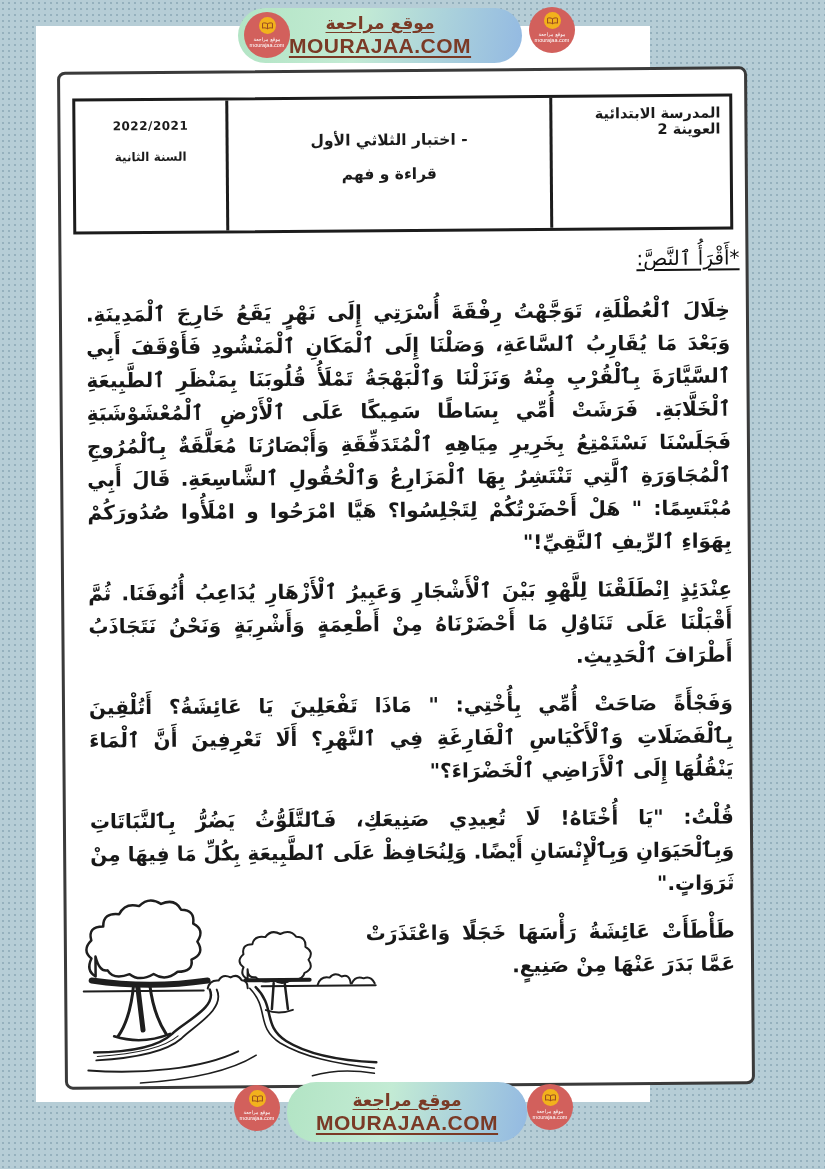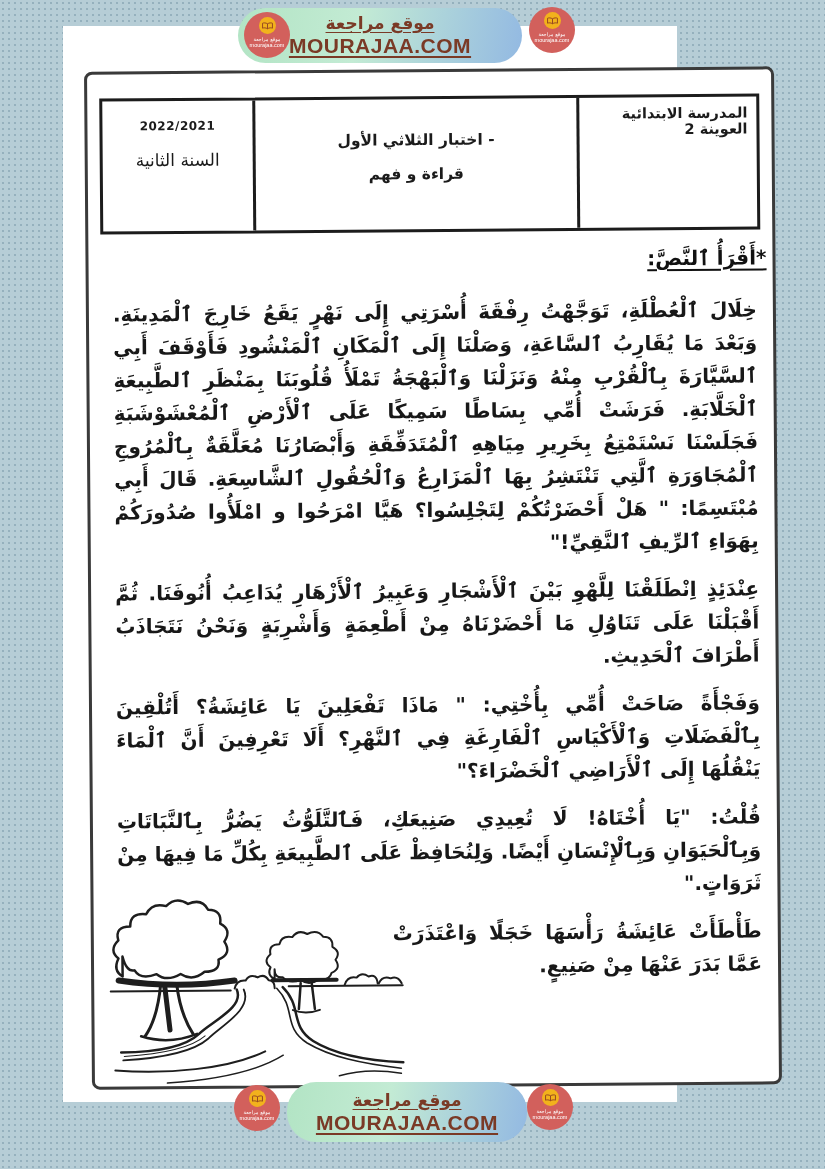--- a/index.html
+++ b/index.html
@@ -8,43 +8,42 @@
     position:relative; width:825px; height:1169px; overflow:hidden;
     background-color:#b6cdd6;
     background-image: radial-gradient(rgba(122,154,168,.55) 1px, rgba(0,0,0,0) 1.1px);
     background-size:6px 6px;
     font-family:"DejaVu Sans", sans-serif;
   }
   
   .paper {
     position:absolute; left:36px; top:26px; width:614px; height:1076px;
     background:#ffffff;
-    margin-left:27px;
   }
   .doc {
     position:absolute; left:25px; top:43px; width:690px; height:1018px;
     border:3px solid #3a3a3a; border-radius:8px; background:#fff;
     transform:rotate(-0.45deg);
   }
   
   .htable {
     position:absolute; right:12px; top:24px; width:660px; height:136px;
     direction:rtl; display:grid; grid-template-columns:180px 1fr 150px;
     border:3px solid #1c1c1c; background:#fff;
   }
   .hcell { padding:6px 9px; color:#1b1b1b; }
   .hcell.school { border-inline-end:3px solid #1c1c1c; font-size:14.5px; font-weight:bold; text-align:right; padding-top:8px; }
   .hcell.exam { border-inline-end:3px solid #1c1c1c; display:flex; flex-direction:column; align-items:center; justify-content:flex-start; padding-top:32px; gap:16px; font-weight:bold; font-size:15.5px; }
   .hcell.year { display:flex; flex-direction:column; align-items:center; padding-top:18px; gap:17px; }
   .hcell.year .y1 { font-size:12px; font-weight:bold; letter-spacing:.5px; }
-  .hcell.year .y2 { font-size:17px; font-weight:normal;text-align:right; }
+  .hcell.year .y2 { font-size:12px; font-weight:bold;text-align:right; }
   
   .read-heading {
     position:absolute; top:176px; right:6px; direction:rtl;
-    font-size:20px; font-weight:bold; color:#111;
+    font-size:20px; font-weight:normal; color:#111;
     text-decoration:underline; text-underline-offset:4px;
   }
   .body-text {
     position:absolute; top:224px; right:16px; left:24px;
     direction:rtl; text-align:justify; color:#181818;
     font-size:20px; line-height:33px; font-weight:bold;
   }
   .body-text p { margin:0 0 15px 0; }
   .body-text p.last { margin-left:275px; }
   

